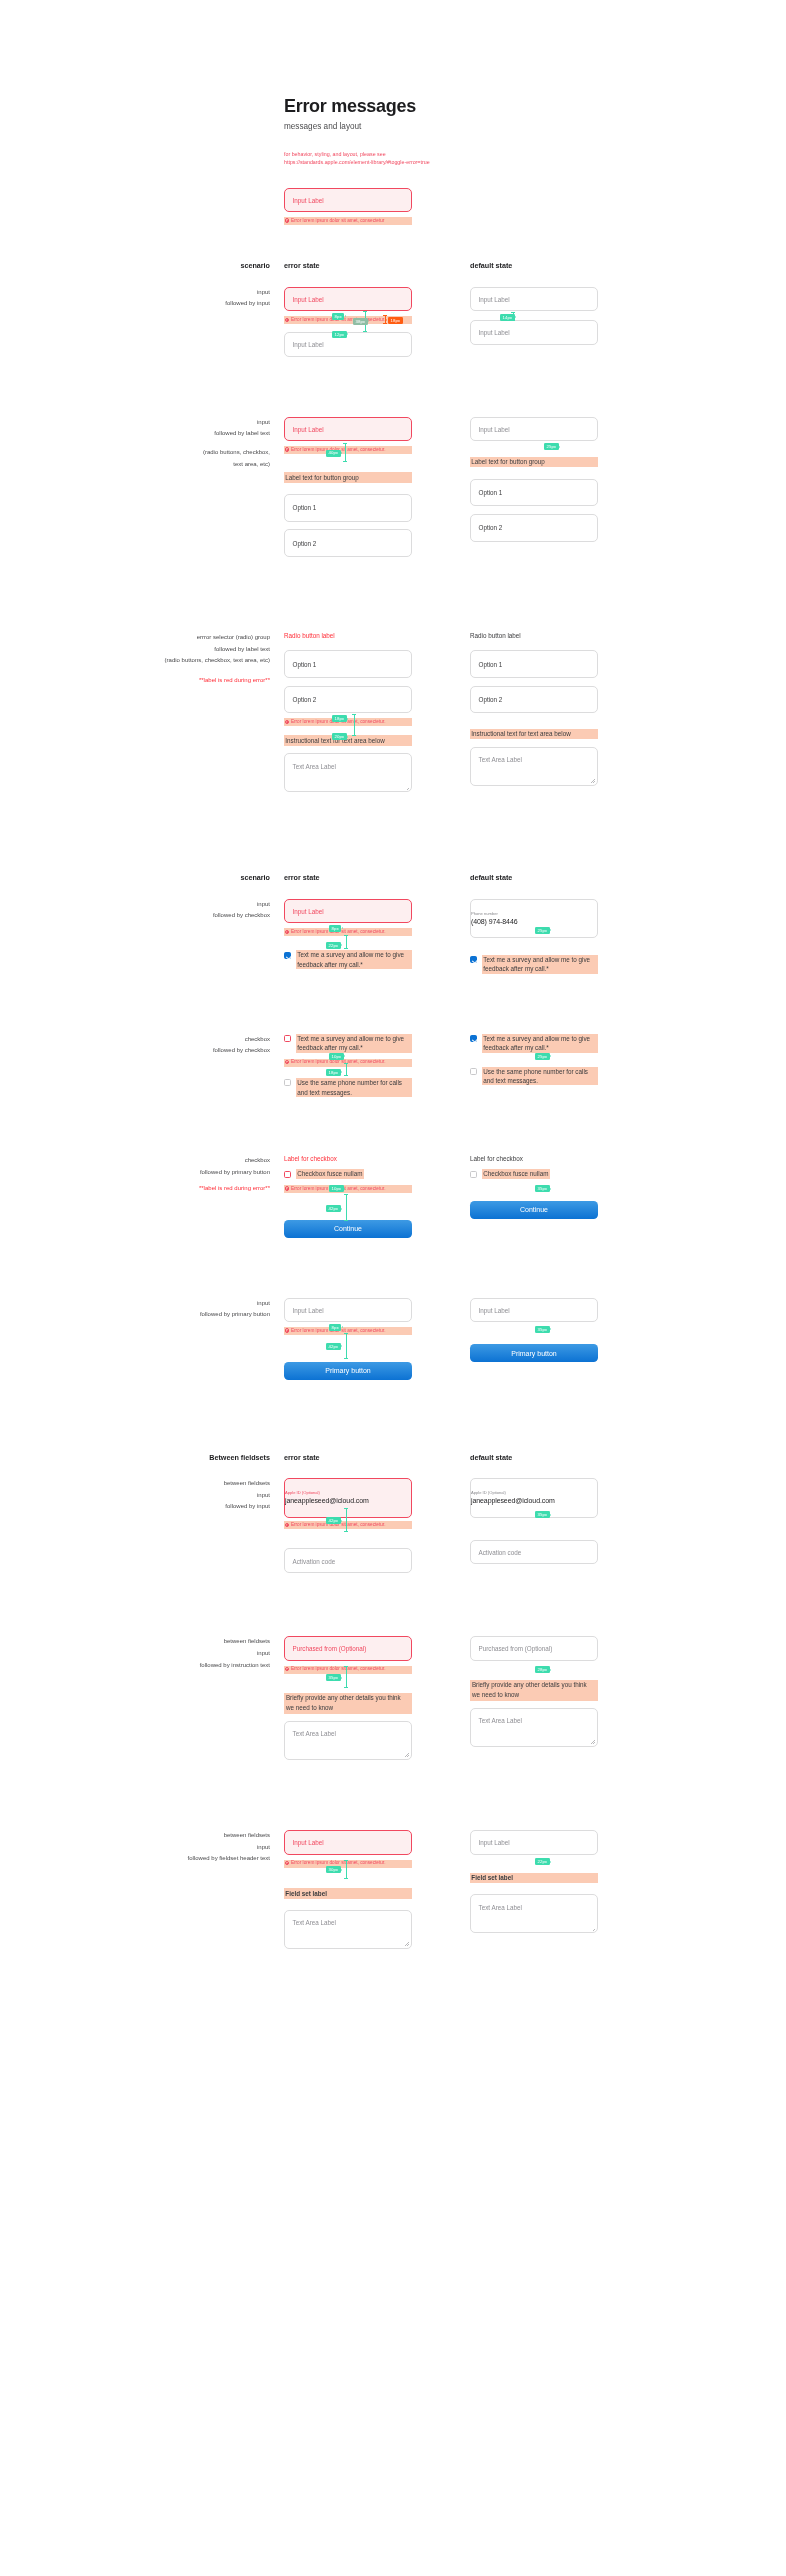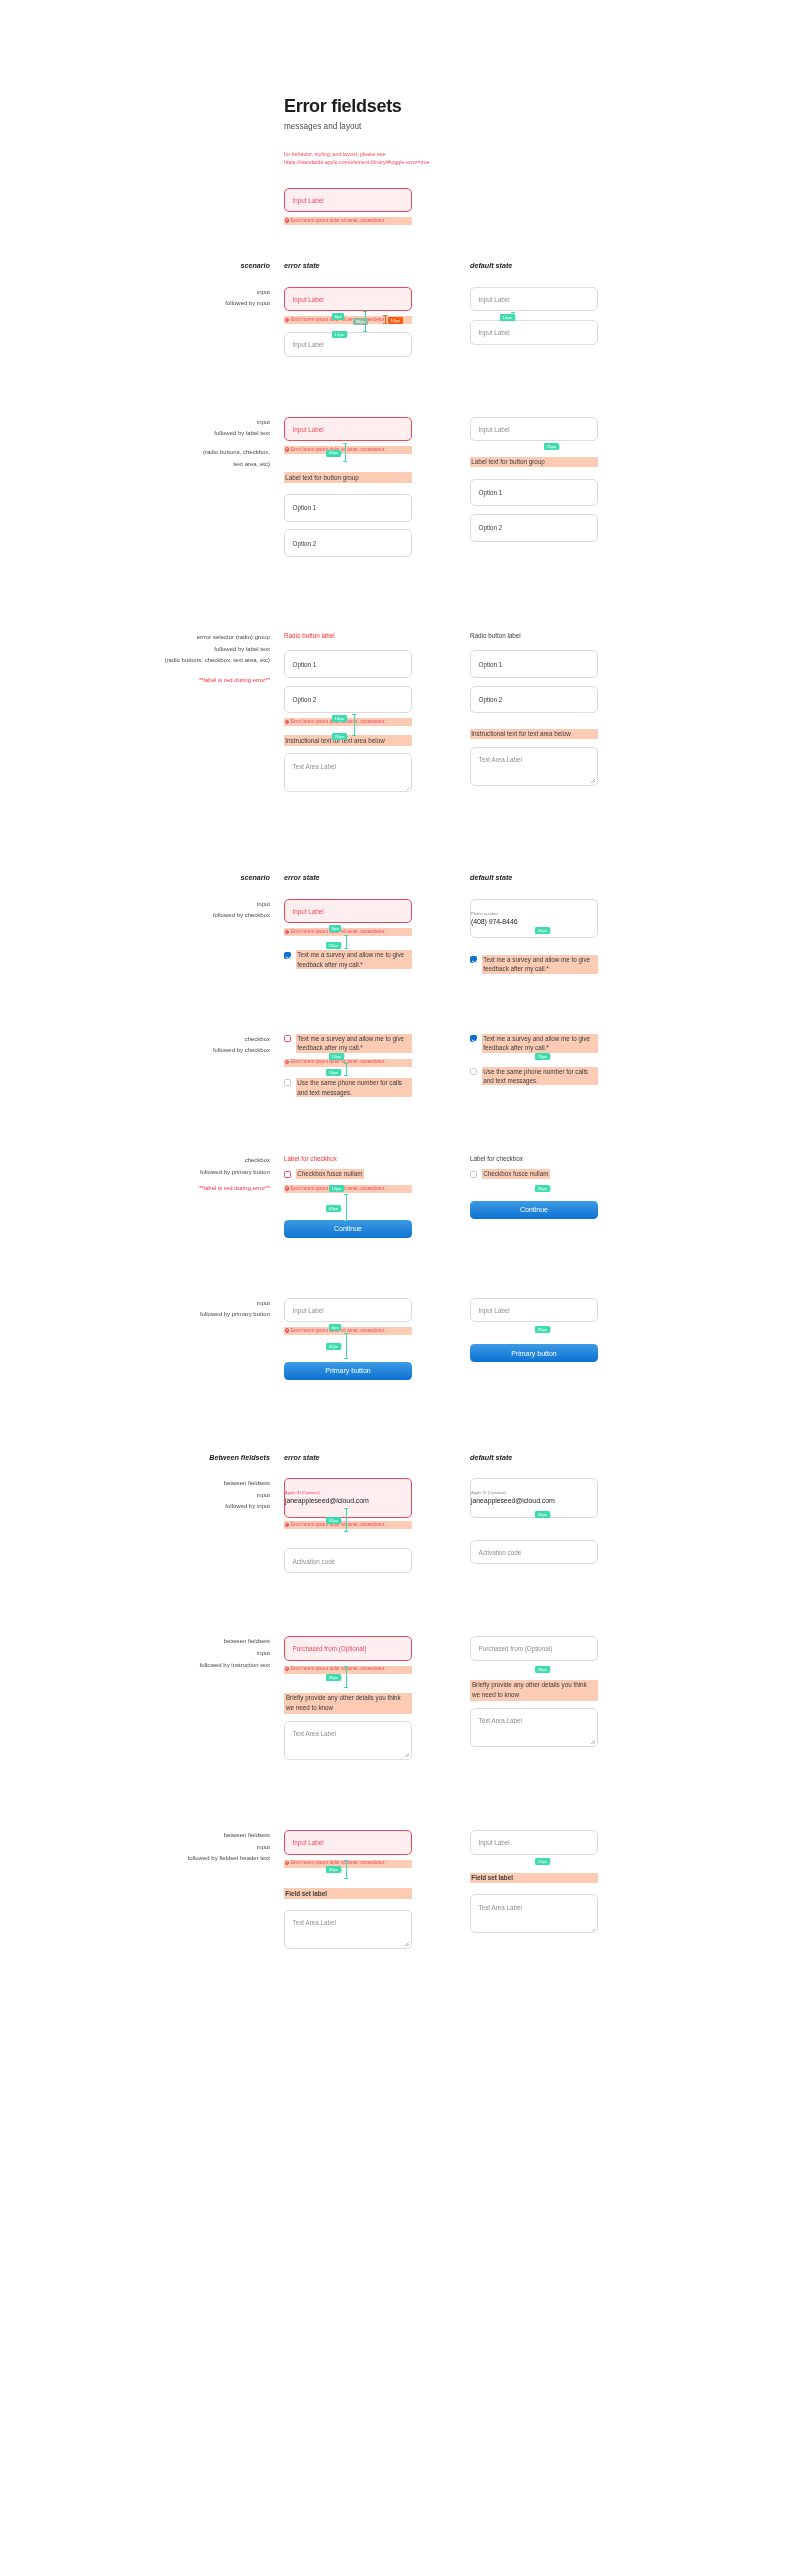--- a/index.html
+++ b/index.html
@@ -32,21 +32,21 @@
   .c-scenario { text-align: right; padding-right: 14px; }
   .c-error { grid-column: 2 / 4; width: 128px; }
   .c-default { grid-column: 4; width: 128px; }
 
   .col-head {
     font-size: 7.2px; font-weight: bold; color: #1d1d1f;
   }
   .scenario-line { font-size: 6px; color: #4a4a4c; line-height: 1.95; }
   .scenario-line.note { color: #ff2d37; font-weight: normal; }
 
-  .head-row { margin-bottom: 16.4px; font-style: italic; }
+  .head-row { margin-bottom: 16.4px; }
 
   
   .field {
     width: 128px; border-radius: 5px; background: #fff;
     border: 0.6px solid #dcdcdd; position: relative;
   }
   .field .ftxt {
     font-size: 6.3px; color: #8e8e93; padding: 8.2px 7.5px 7.5px 7.5px; display: block;
   }
   .field.err { border: 0.6px solid #f1485f; background: #fdeff0; }
@@ -173,21 +173,21 @@
   .sp42 { height: 26.4px; }
 
   .block { margin-top: 39px; }
 </style>
 </head>
 <body>
 
 <div class="page">
 
   <div class="header">
-    <div class="h-title">Error fieldsets</div>
+    <div class="h-title">Error messages</div>
     <div class="h-sub">messages and layout</div>
     <div class="h-links">
       <div>for behavior, styling, and layout, please see</div>
       <div>https://standards.apple.com/element-library/#toggle-error=true</div>
     </div>
   </div>
 
   <div class="row" style="margin-top:21.4px;">
     <div class="c-scenario"></div>
     <div class="c-error">

